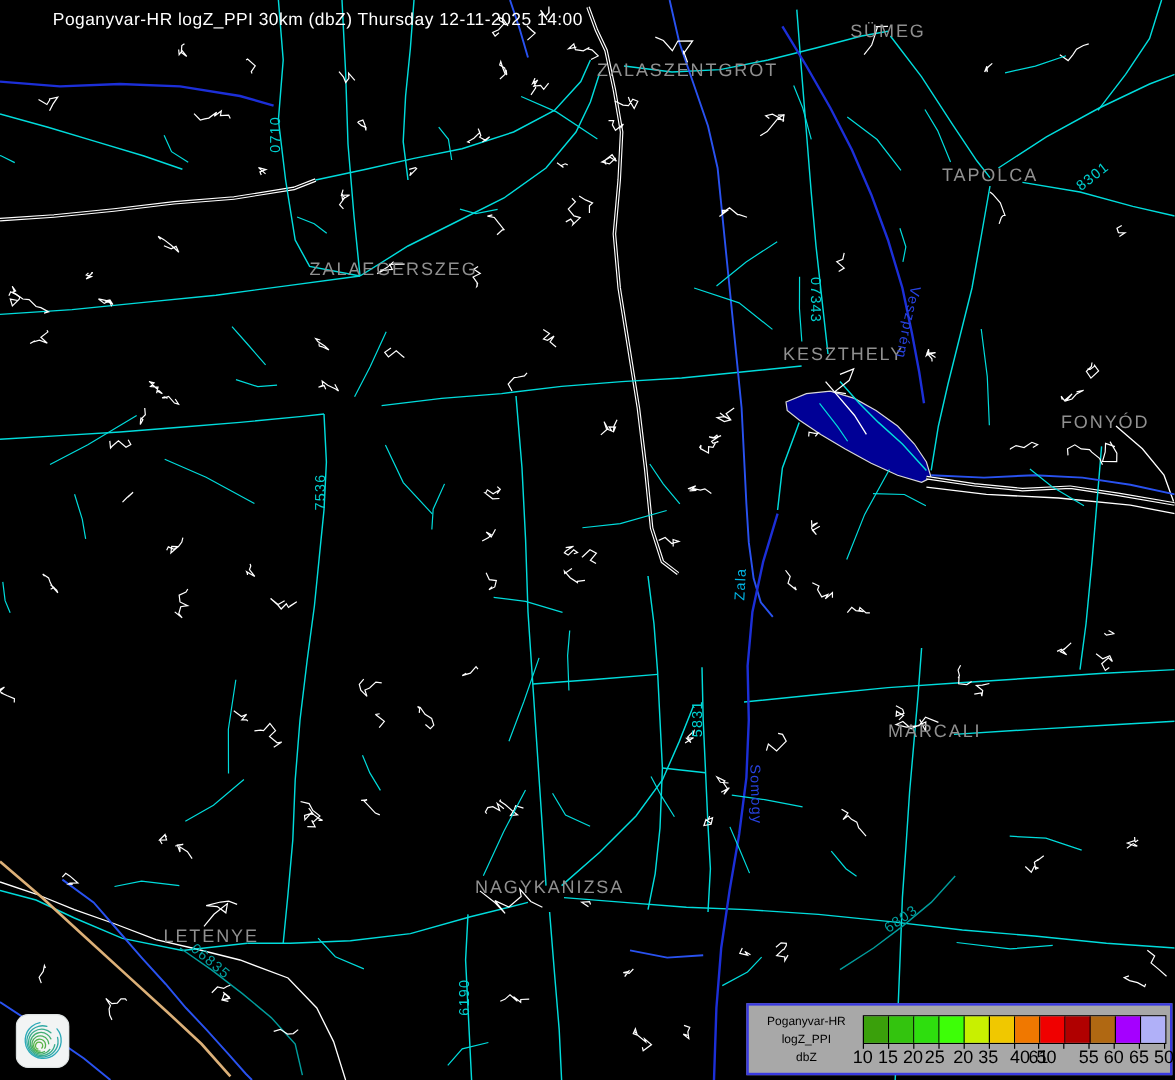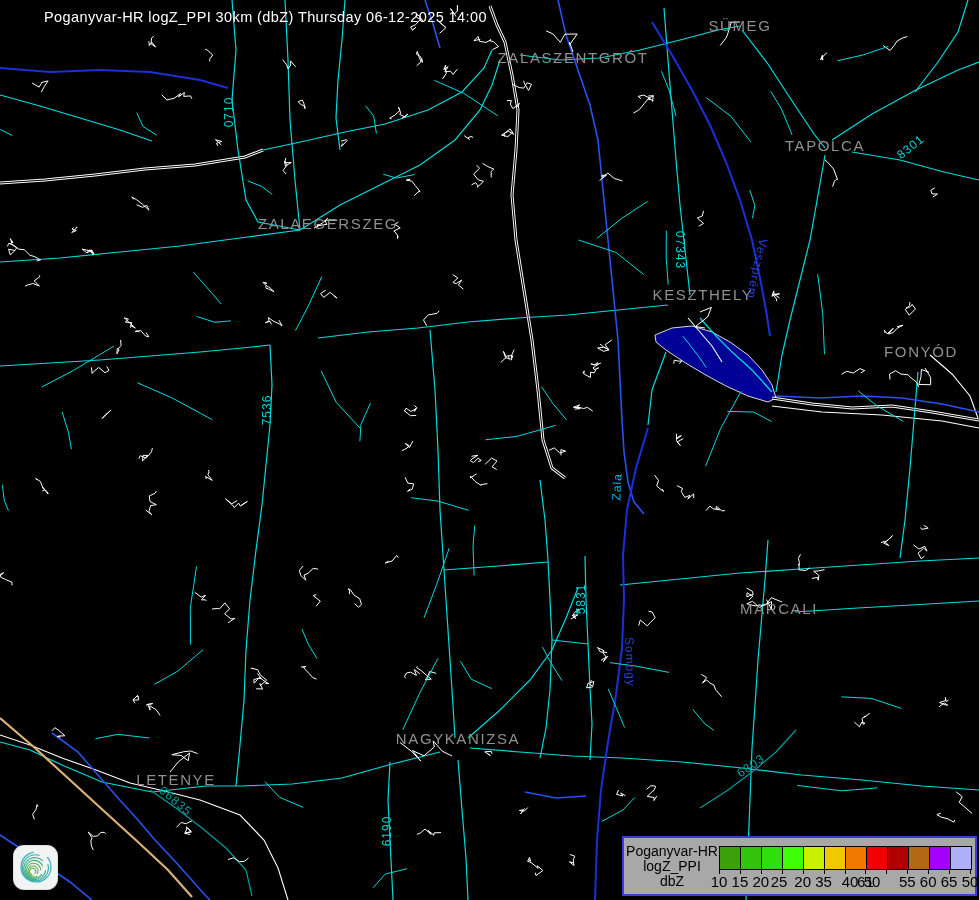--- a/index.html
+++ b/index.html
@@ -10,21 +10,21 @@
   
   .city{fill:#909090;font-size:15px;letter-spacing:1.6px;text-anchor:middle;}
   .road{fill:#00d2d2;font-size:12px;letter-spacing:1px;text-anchor:middle;}
   .road.teal{fill:#00a0a0;}
   .water{fill:#00b4e4;font-size:12px;letter-spacing:1px;text-anchor:middle;}
   .county{fill:#2742e0;font-size:12px;letter-spacing:1px;text-anchor:middle;}
   
   .legend{position:absolute;left:622px;top:836px;width:355px;height:60px;background:#a8a8a8;
           border:2px solid #3a3ae0;box-sizing:border-box;}
   .legend-text{position:absolute;left:0;top:6px;width:96px;text-align:center;color:#000;
-               font-size:14px;line-height:15px;}
+               font-size:10px;line-height:15px;}
   .lbar{position:absolute;left:95px;top:8px;width:251px;height:22px;display:flex;
         border:1px solid #000;box-sizing:content-box;}
   .lcell{flex:1 1 auto;border-right:1px solid #000;}
   .lcell:last-child{border-right:none;}
   .lticks{position:absolute;left:95px;top:32px;width:253px;height:22px;}
   .ltick{position:absolute;top:3px;transform:translateX(-50%);font-size:15px;color:#000;}
   .lmark{position:absolute;top:0;width:1px;height:4px;background:#000;display:block;}
   
   .logo{position:absolute;left:13px;top:845px;width:45px;height:45px;}
 </style>
@@ -287,21 +287,21 @@
       <text class="road" x="391" y="831" transform="rotate(-90 391 831)">6190</text>
       <text class="road teal" x="173" y="804" transform="rotate(40 173 804)">06835</text>
       <text class="road teal" x="753" y="769" transform="rotate(-35 753 769)">6803</text>
 
       <text class="water" x="621" y="487" transform="rotate(-87 621 487)">Zala</text>
       <text class="county" x="753" y="268" transform="rotate(102 753 268)">Veszprém</text>
       <text class="county" x="626" y="662" transform="rotate(88 626 662)">Somogy</text>
     </g>
   </svg>
 
-  <div class="title">Poganyvar-HR logZ_PPI 30km (dbZ) Thursday 06-12-2025 14:00</div>
+  <div class="title">Poganyvar-HR logZ_PPI 30km (dbZ) Thursday 12-11-2025 14:00</div>
 
   <div class="legend">
     <div class="legend-text">
       <div>Poganyvar-HR</div>
       <div>logZ_PPI</div>
       <div>dbZ</div>
     </div>
     <div class="lbar">
         <div class="lcell" style="background: rgb(58, 160, 11);"></div>
         <div class="lcell" style="background: rgb(51, 196, 14);"></div>

